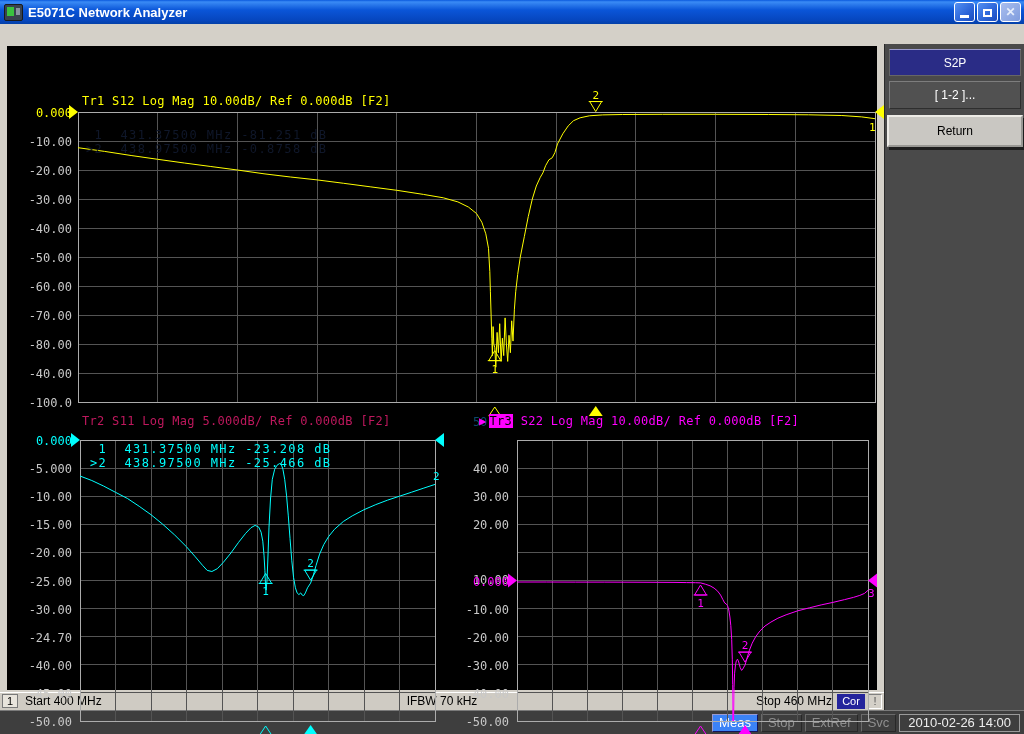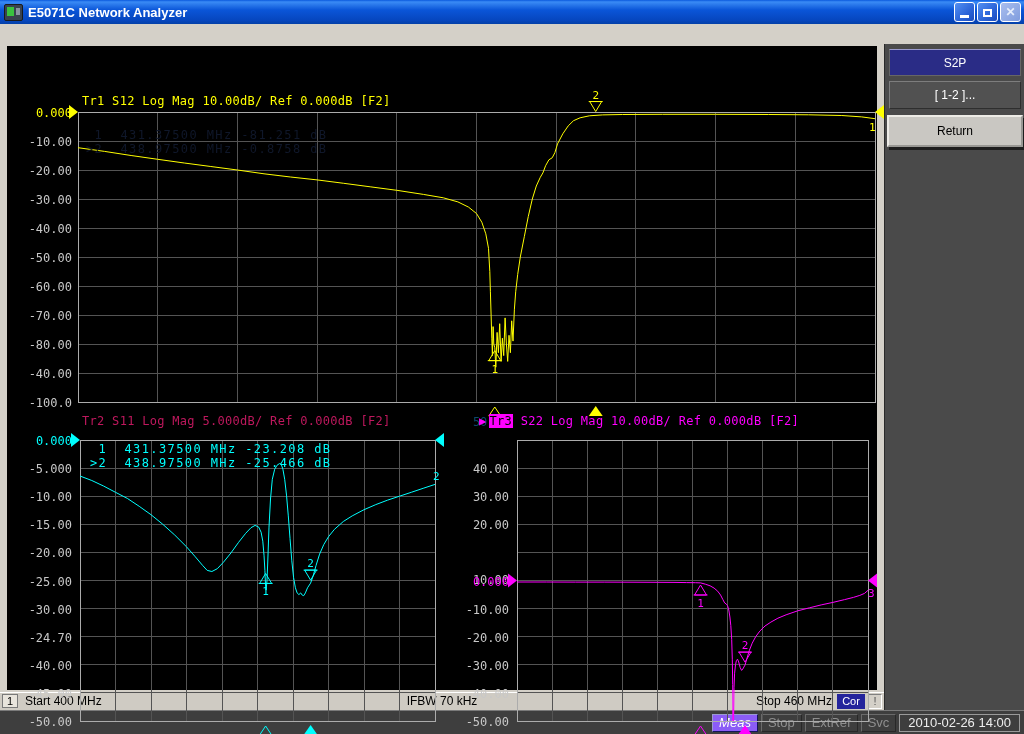--- a/index.html
+++ b/index.html
@@ -58,21 +58,21 @@
   .cor-box{position:absolute;right:19px;top:1px;width:28px;height:15px;background:#24249C;color:#fff;
     text-align:center;font-size:11px;line-height:15px;}
   .warn-box{position:absolute;right:2px;top:1px;width:14px;height:15px;background:#D4D0C8;color:#555;
     border:1px solid;border-color:#808080 #fff #fff #808080;box-sizing:border-box;
     text-align:center;font-size:11px;line-height:12px;}
   
   #taskbar{position:absolute;left:0;top:710px;width:1024px;height:24px;background:#3E3E3E;
     border-top:1px solid #7a7a7a;box-sizing:border-box;display:flex;align-items:center;
     justify-content:flex-end;gap:3px;padding-right:4px;font-family:"Liberation Sans",sans-serif;font-size:13px;}
   .tb-item{height:18px;padding:0 6px;display:flex;align-items:center;border:1px solid;box-sizing:border-box;white-space:nowrap;}
-  .tb-item.active{background:#8b5cf6;color:#fff;border-color:#9a9ad0 #14145a #14145a #9a9ad0;font-style:italic;}
+  .tb-item.active{background:#3b82f6;color:#fff;border-color:#9a9ad0 #14145a #14145a #9a9ad0;}
   .tb-item.disabled{color:#8f8f8f;border-color:#6a6a6a #282828 #282828 #6a6a6a;}
   .tb-date{height:18px;padding:0 8px;display:flex;align-items:center;border:1px solid #9a9a9a;
     color:#EDEDED;box-sizing:border-box;white-space:nowrap;}
 </style>
 </head>
 <body>
 
 <div id="screen">
 
   <div class="titlebar">

